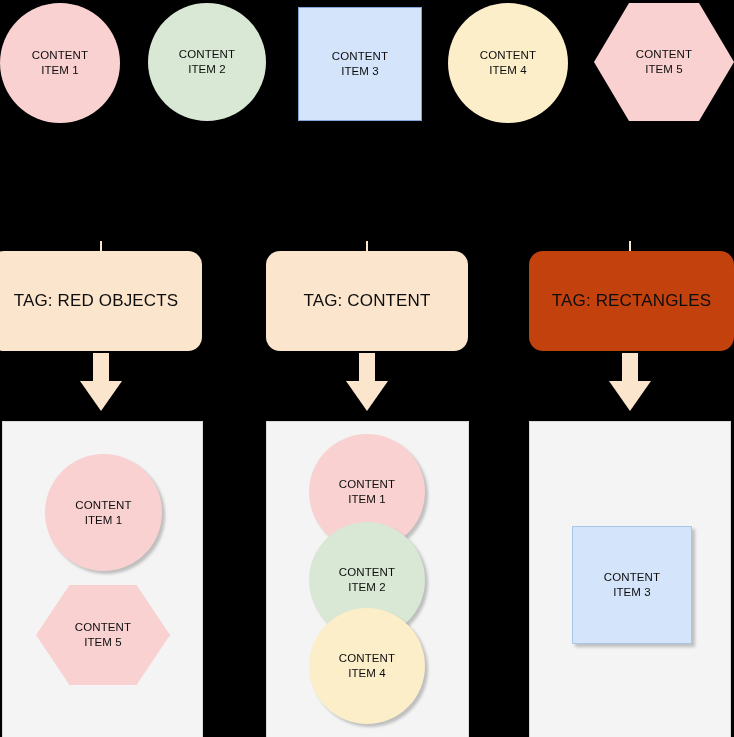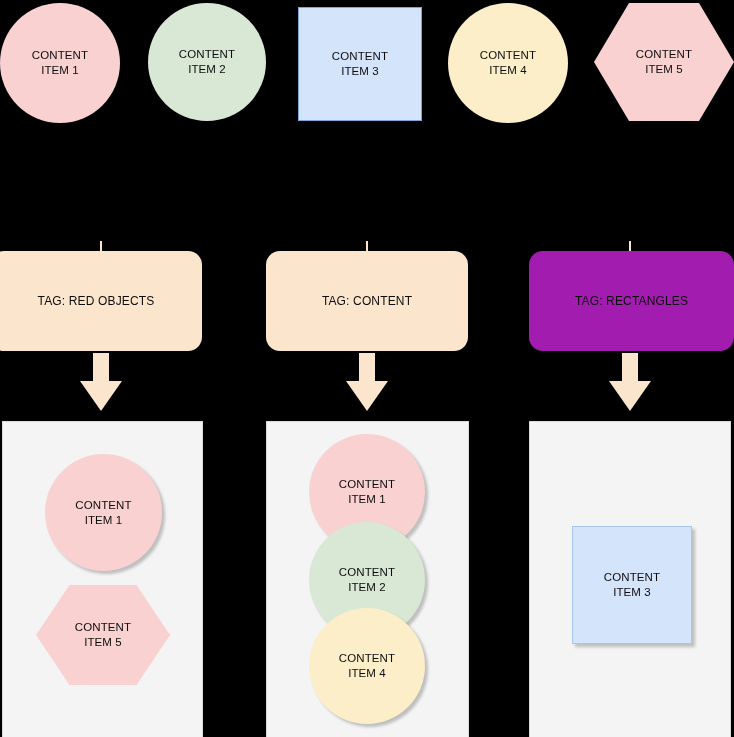--- a/index.html
+++ b/index.html
@@ -52,21 +52,21 @@
 
   
   .tagbox {
     position: absolute;
     border-radius: 14px;
     display: flex;
     align-items: center;
     justify-content: center;
   }
   .tagbox .tag-text {
-    font-size: 12px;
+    font-size: 17px;
     color: #0d0d0d;
     letter-spacing: 0.15px;
     text-align: center;
   }
 
   
   .stub {
     position: absolute;
     width: 2px;
   }
@@ -144,21 +144,21 @@
   <div class="stub" style="left:629px; top:240px; height:10px; background:#fce5cd;"></div>
 
   <div class="tagbox" style="left:-10px; top:250px; width:212px; height:100px; background:#fce5cd;">
     <span class="tag-text">TAG: RED OBJECTS</span>
   </div>
 
   <div class="tagbox" style="left:266px; top:250px; width:202px; height:100px; background:#fce5cd;">
     <span class="tag-text">TAG: CONTENT</span>
   </div>
 
-  <div class="tagbox" style="left:529px; top:250px; width:205px; height:100px; background:#a21caf;">
+  <div class="tagbox" style="left:529px; top:250px; width:205px; height:100px; background:#c2410c;">
     <span class="tag-text">TAG: RECTANGLES</span>
   </div>
 
   <div class="arrow" style="left:80px; top:352px;">
     <div class="shaft" style="background:#fce5cd;"></div>
     <div class="head"></div>
   </div>
 
   <div class="arrow" style="left:346px; top:352px;">
     <div class="shaft" style="background:#fce5cd;"></div>

